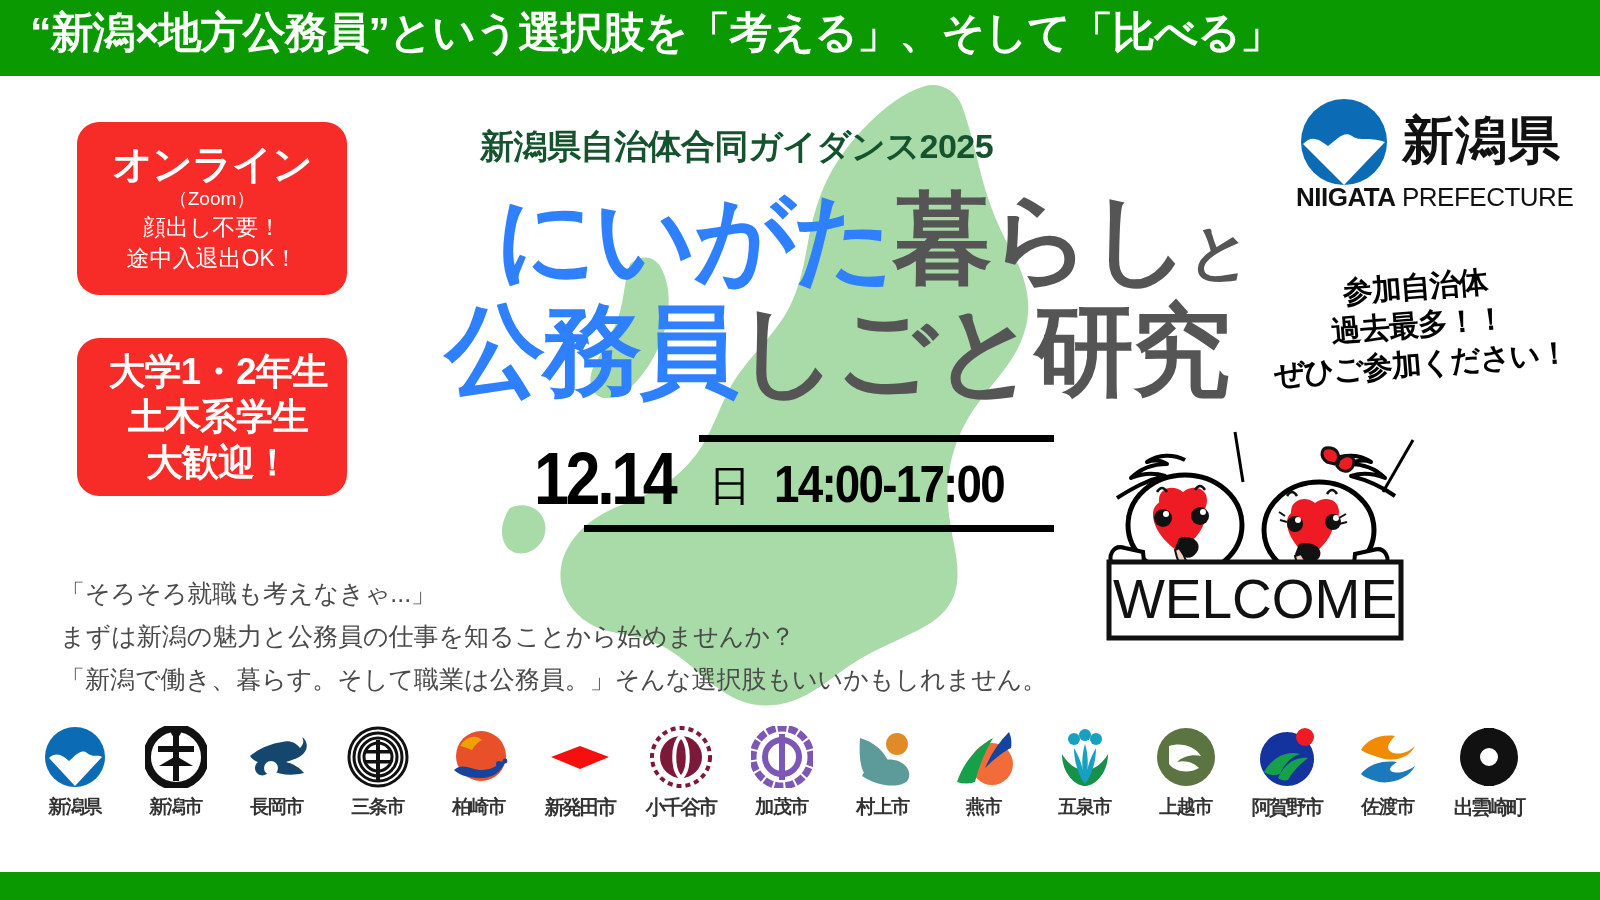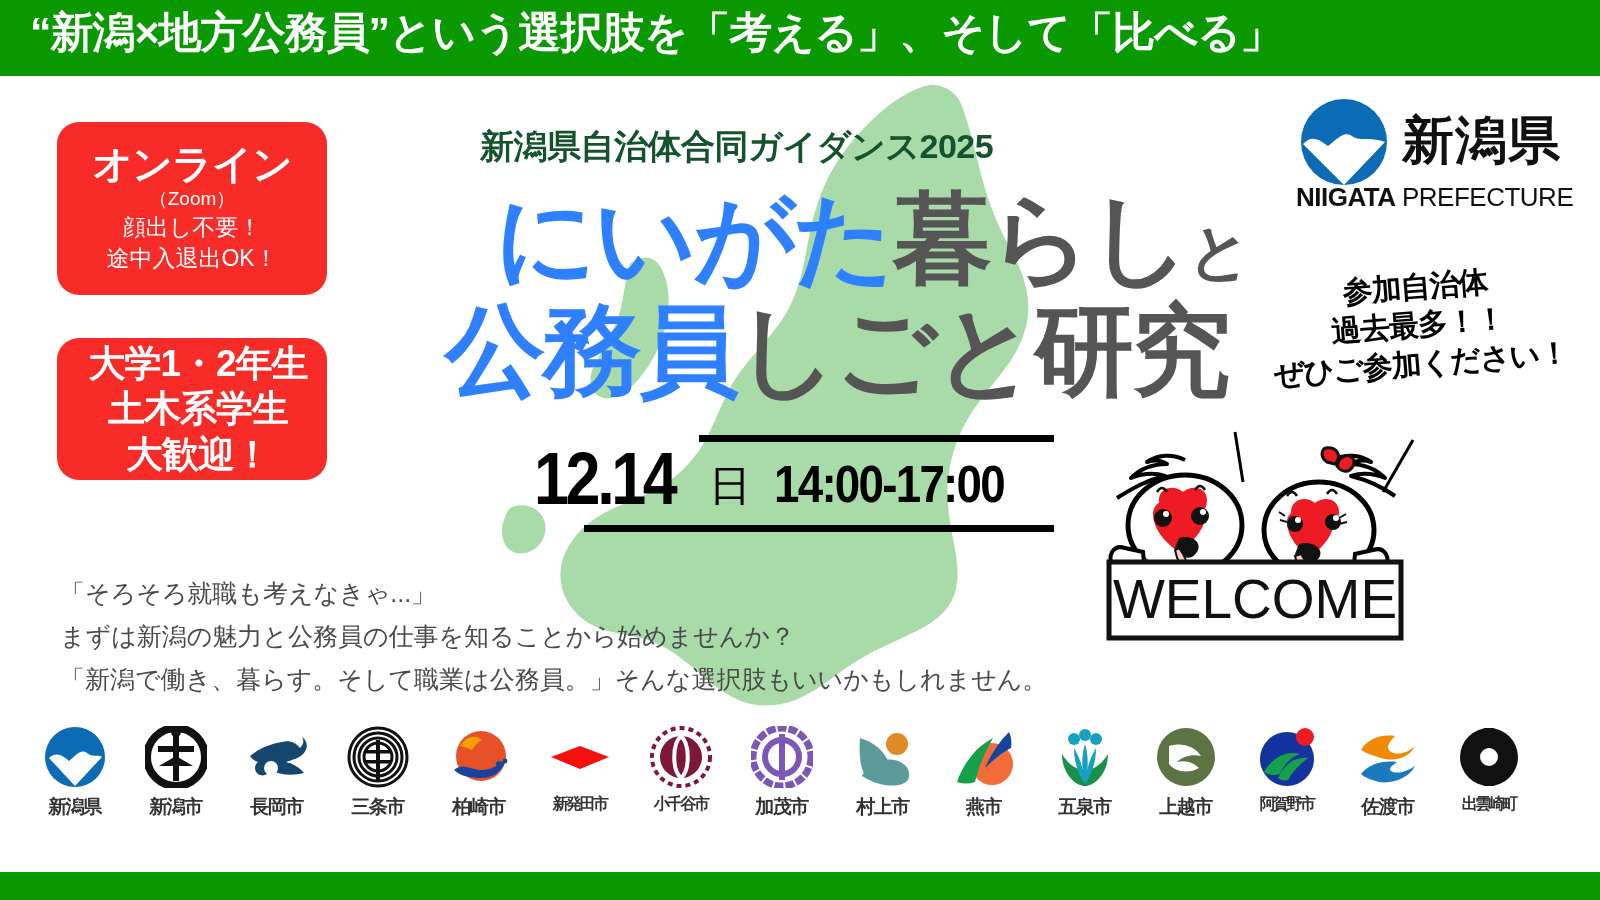--- a/index.html
+++ b/index.html
@@ -36,29 +36,30 @@
 
   
   .badge {
     position:absolute;
     background:#f72c28;
     border-radius:22px;
     color:#ffffff;
     text-align:center;
     display:flex; flex-direction:column; justify-content:center; align-items:center;
     z-index:4;
+    margin-left:20px;
   }
   .badge-online { left:57px; top:122px; width:270px; height:173px; }
   .badge-online .b-big {
     font-size:40px; font-weight:bold; line-height:1.0; letter-spacing:-1px;
   }
   .badge-online .b-zoom { font-size:19px; line-height:1.4; margin-top:2px; }
   .badge-online .b-line { font-size:23px; line-height:1.32; }
 
-  .badge-student { left:57px; top:338px; width:270px; height:142px;padding-left:12px; }
+  .badge-student { left:57px; top:338px; width:270px; height:158px;padding-left:12px; }
   .badge-student .s-line {
     font-size:37px; font-weight:bold; line-height:1.22; letter-spacing:-1px;
   }
 
   
   .subtitle {
     position:absolute; left:480px; top:124px;
     font-size:34px; font-weight:bold; color:#14532d;
     letter-spacing:-0.5px; white-space:nowrap; z-index:3;
   }
@@ -130,21 +131,21 @@
   }
   .logo-item {
     width:101px; flex:0 0 101px;
     display:flex; flex-direction:column; align-items:center;
   }
   .logo-mark { width:62px; height:62px; display:block; }
   .logo-label {
     margin-top:6px; font-size:19px; font-weight:bold; color:#333333;
     white-space:nowrap; letter-spacing:-1.5px;
   }
-  .logo-label.narrow { letter-spacing:-2.6px; font-size:16px; }
+  .logo-label.narrow { letter-spacing:-2.6px; font-size:20px; }
 </style>
 </head>
 <body>
 
 <div id="poster">
 
   <div class="map-bg">
     <svg viewBox="0 0 620 640" xmlns="http://www.w3.org/2000/svg">
       <path fill="#a8dba8" d="M455,8 C470,4 486,12 492,28 C500,50 506,76 512,100
         C520,130 530,152 540,170 C552,192 560,214 558,236

